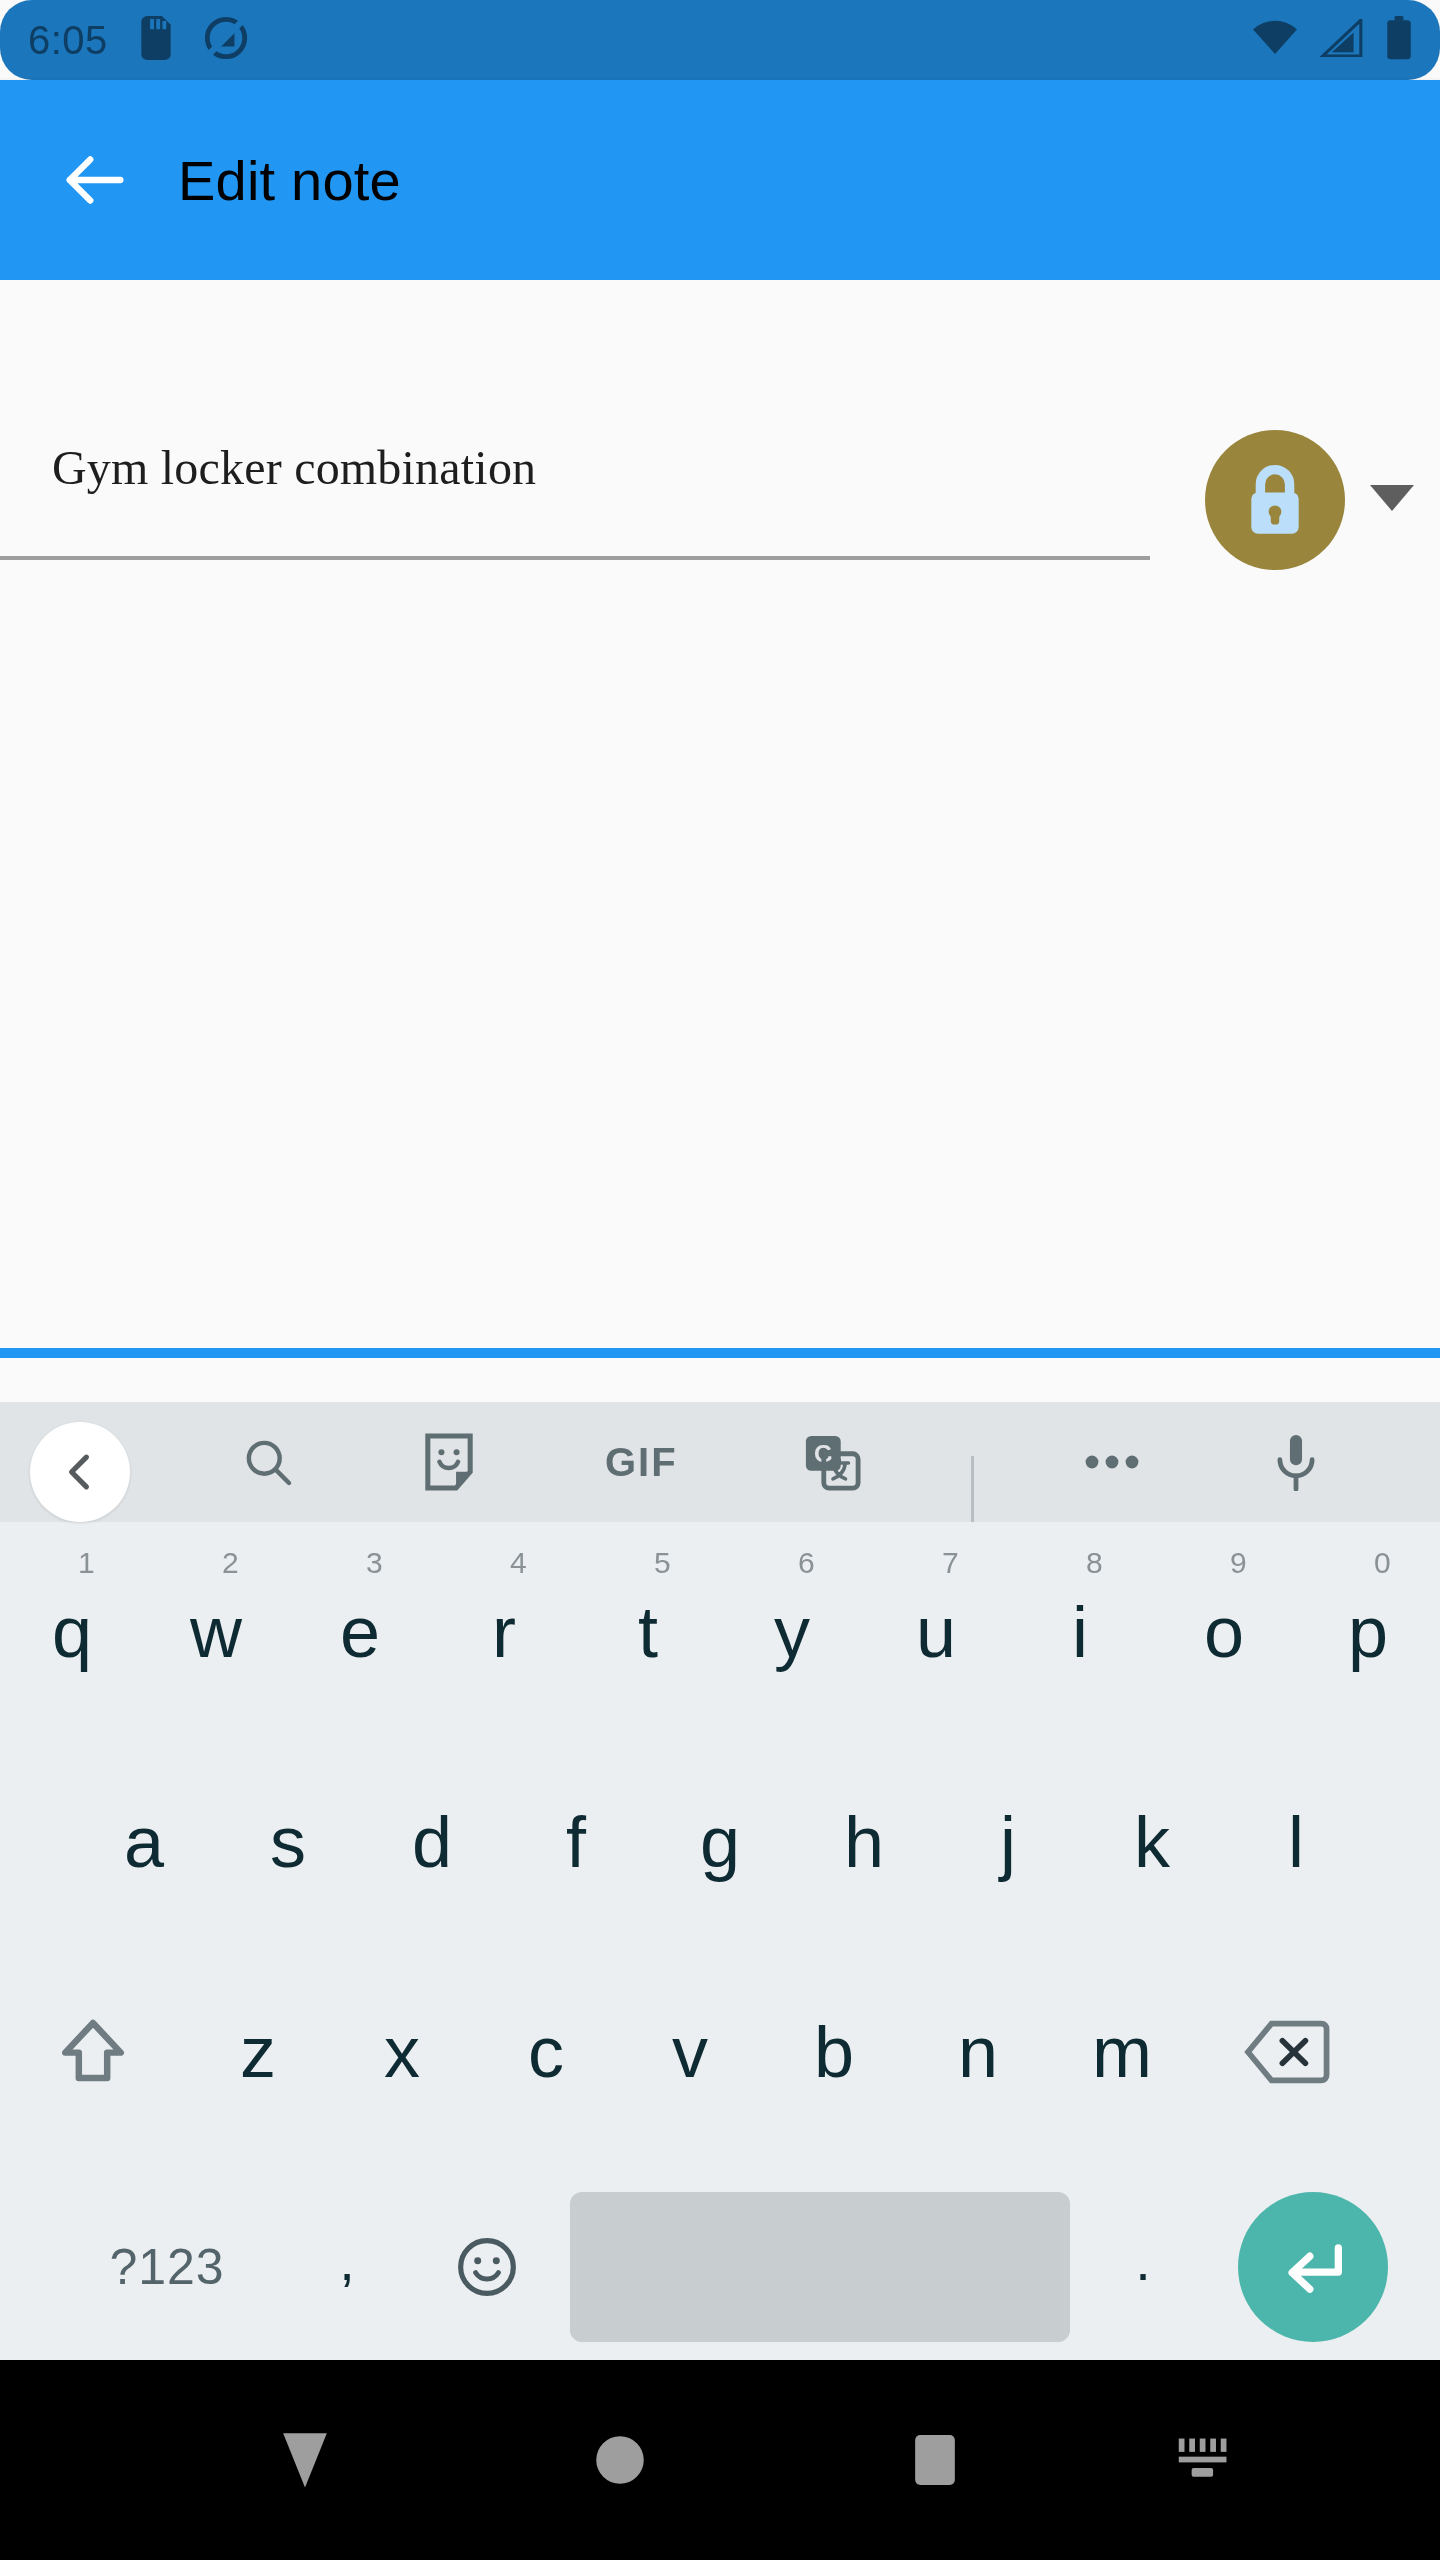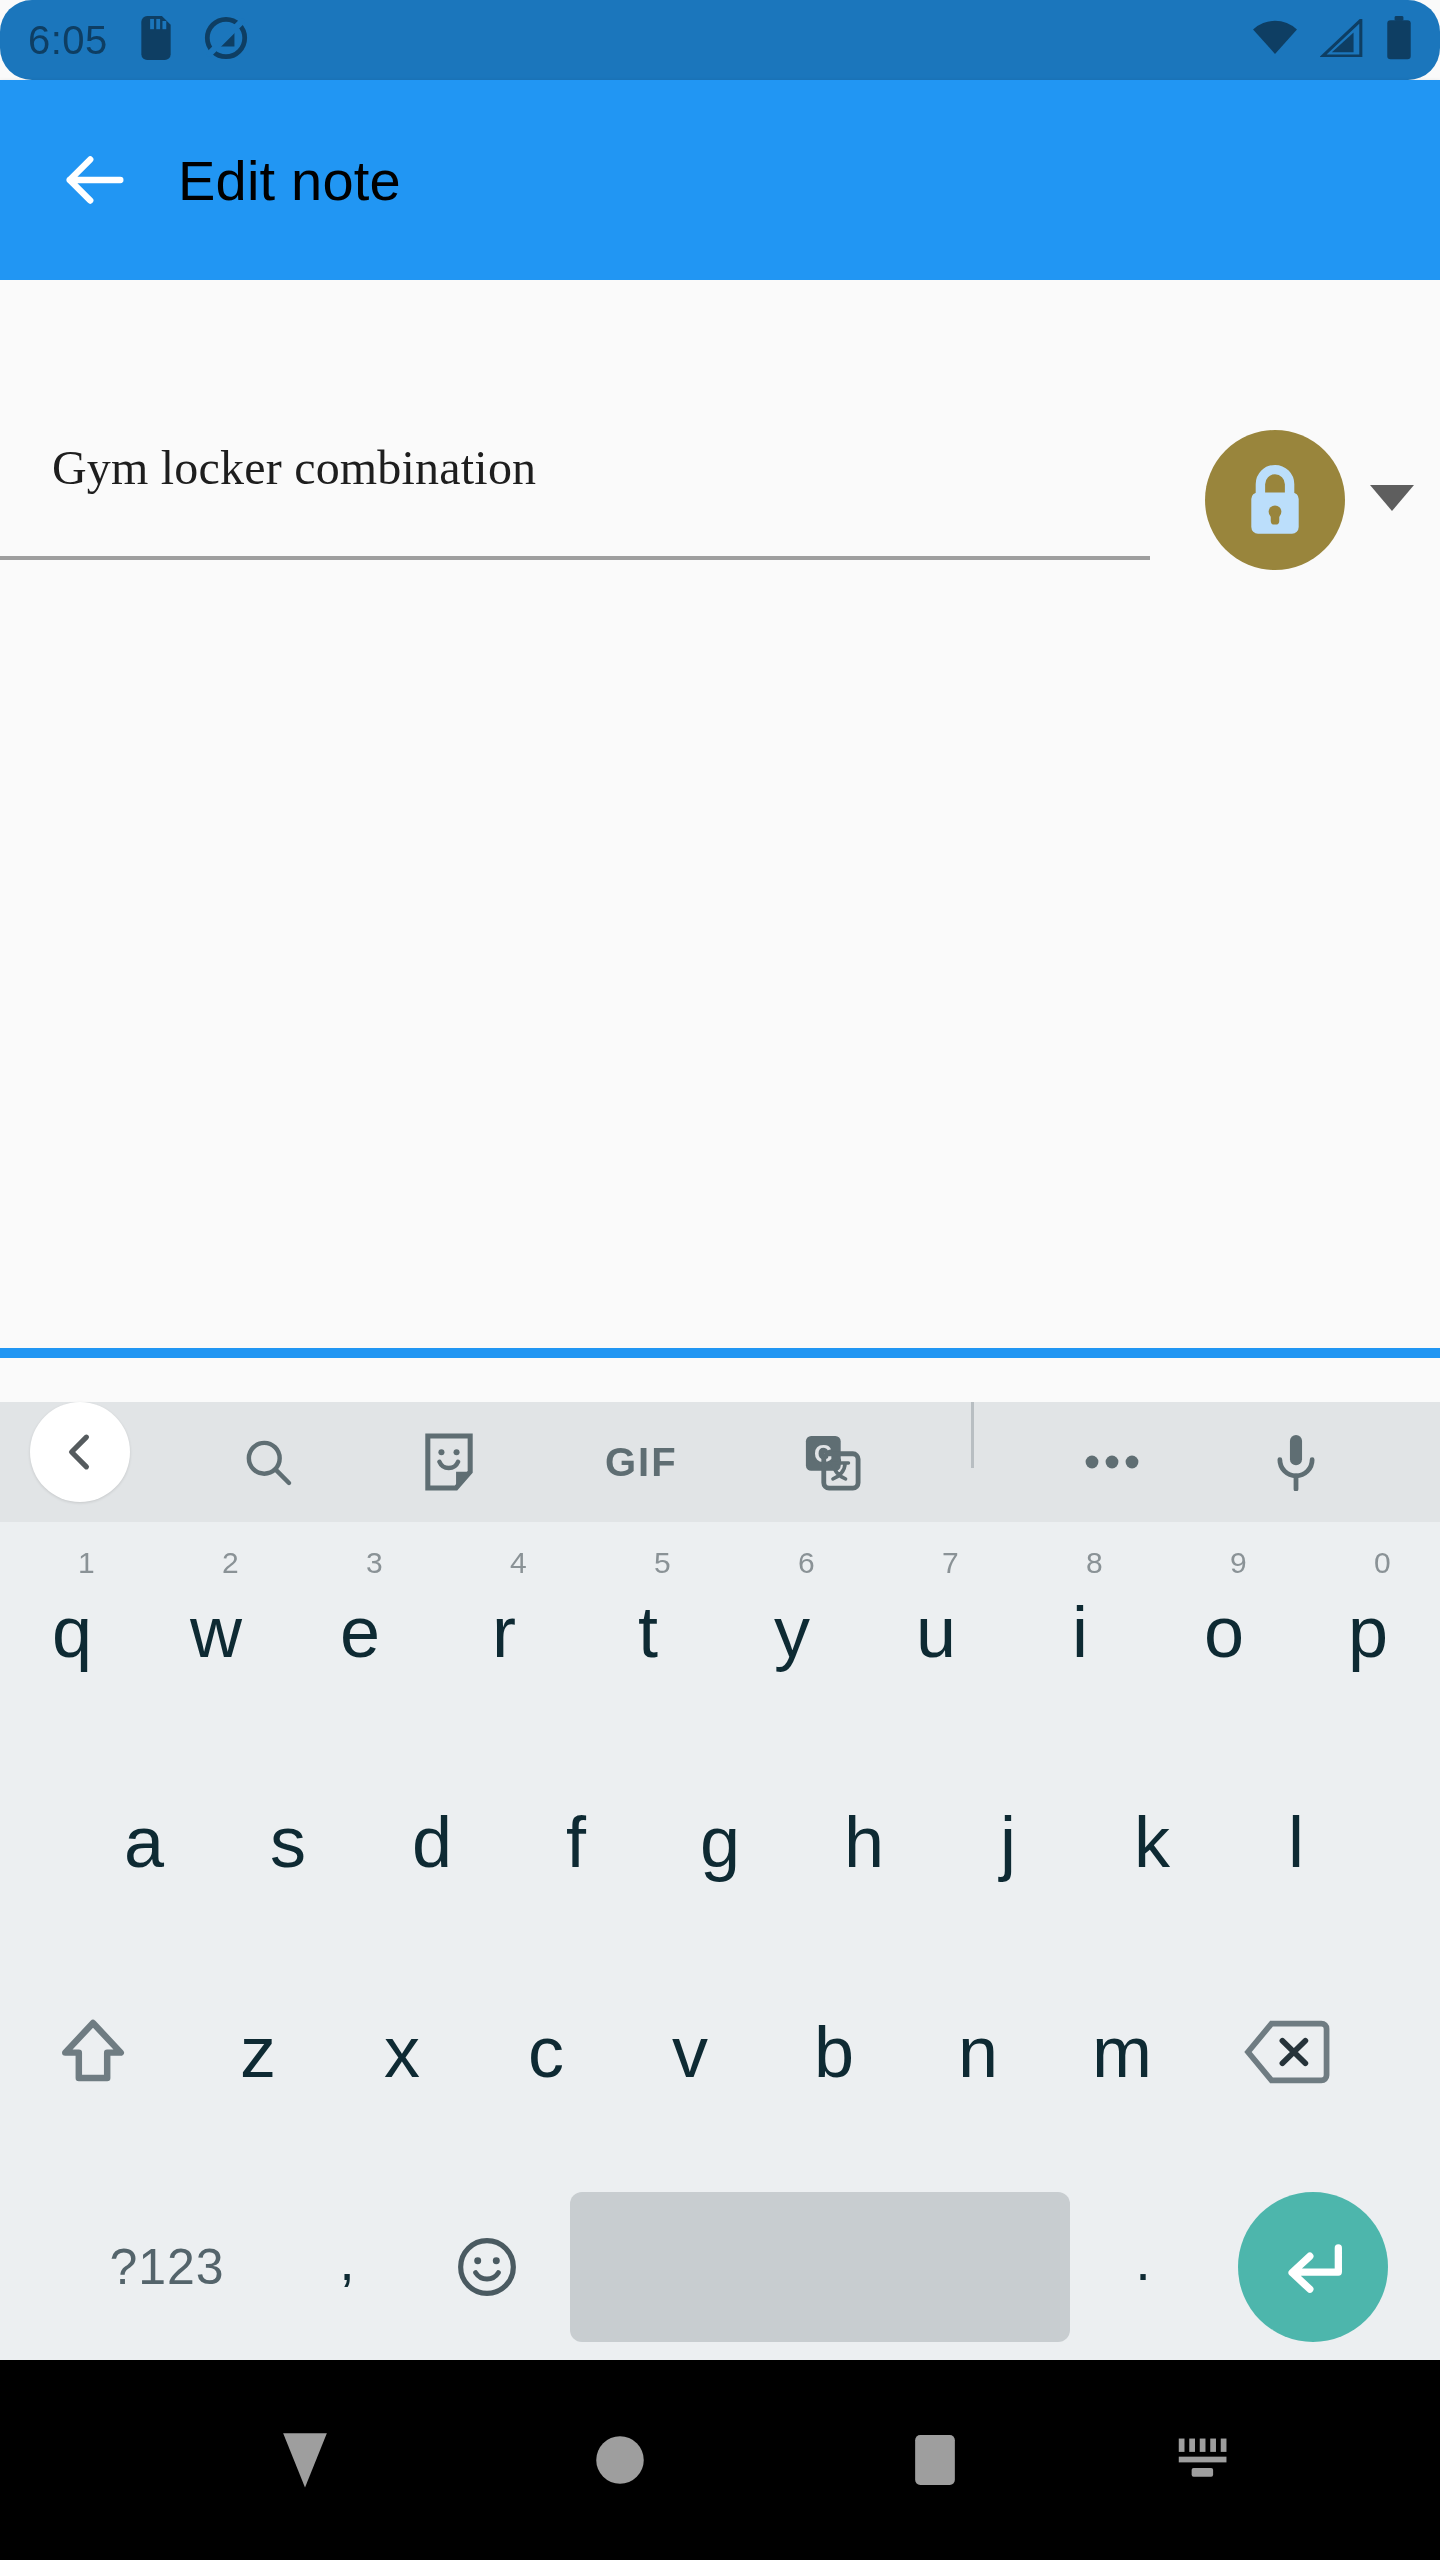--- a/index.html
+++ b/index.html
@@ -106,21 +106,21 @@
   }
 
   
   #keyboard {
     position:absolute; top:1402px; left:0; width:1440px; height:958px;
     background:#ECEFF1;
   }
   #kb-toolbar {
     position:absolute; top:0; left:0; width:1440px; height:120px;
     background:#E1E4E6;
-    display:flex; align-items:flex-start;
+    display:flex; align-items:flex-end;
   }
   .tb-item {
     display:flex; align-items:center; justify-content:center;
     cursor:pointer; height:120px;
   }
   #tb-back {
     width:100px; height:100px; border-radius:50%; background:#FFFFFF;
     margin-left:30px;
     display:flex; align-items:center; justify-content:center;
     cursor:pointer;

